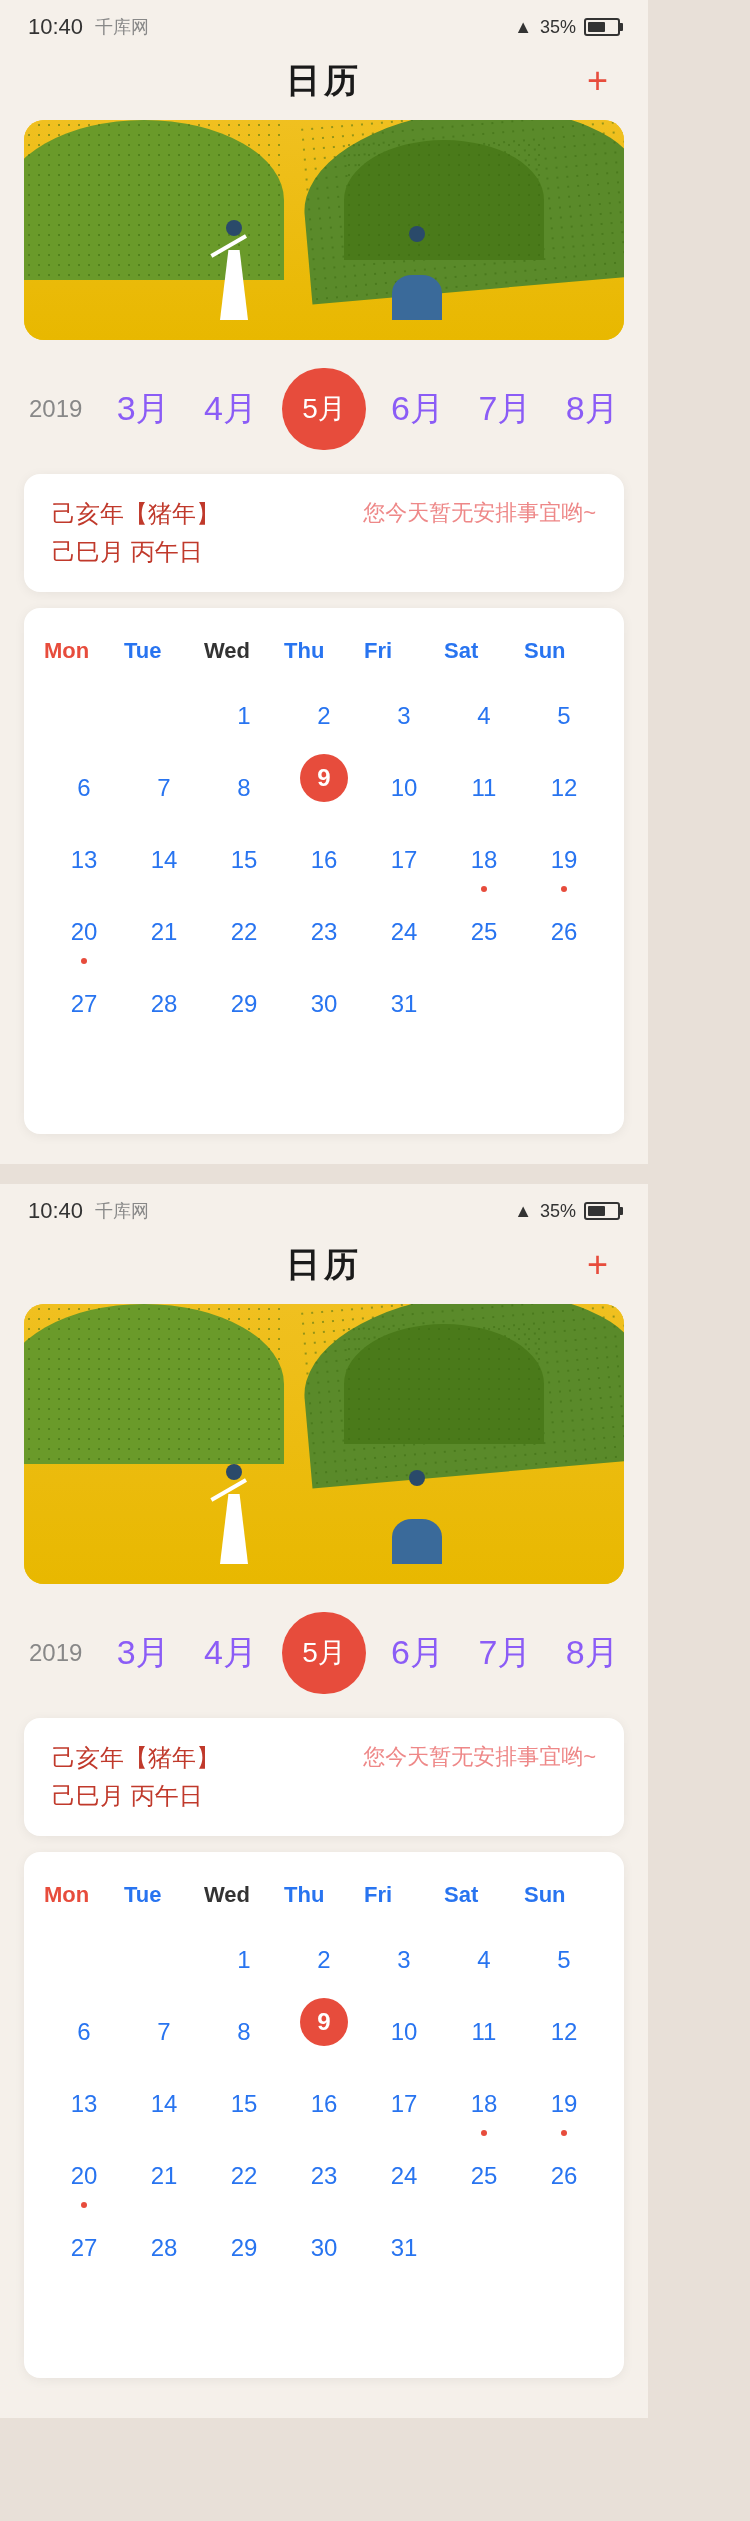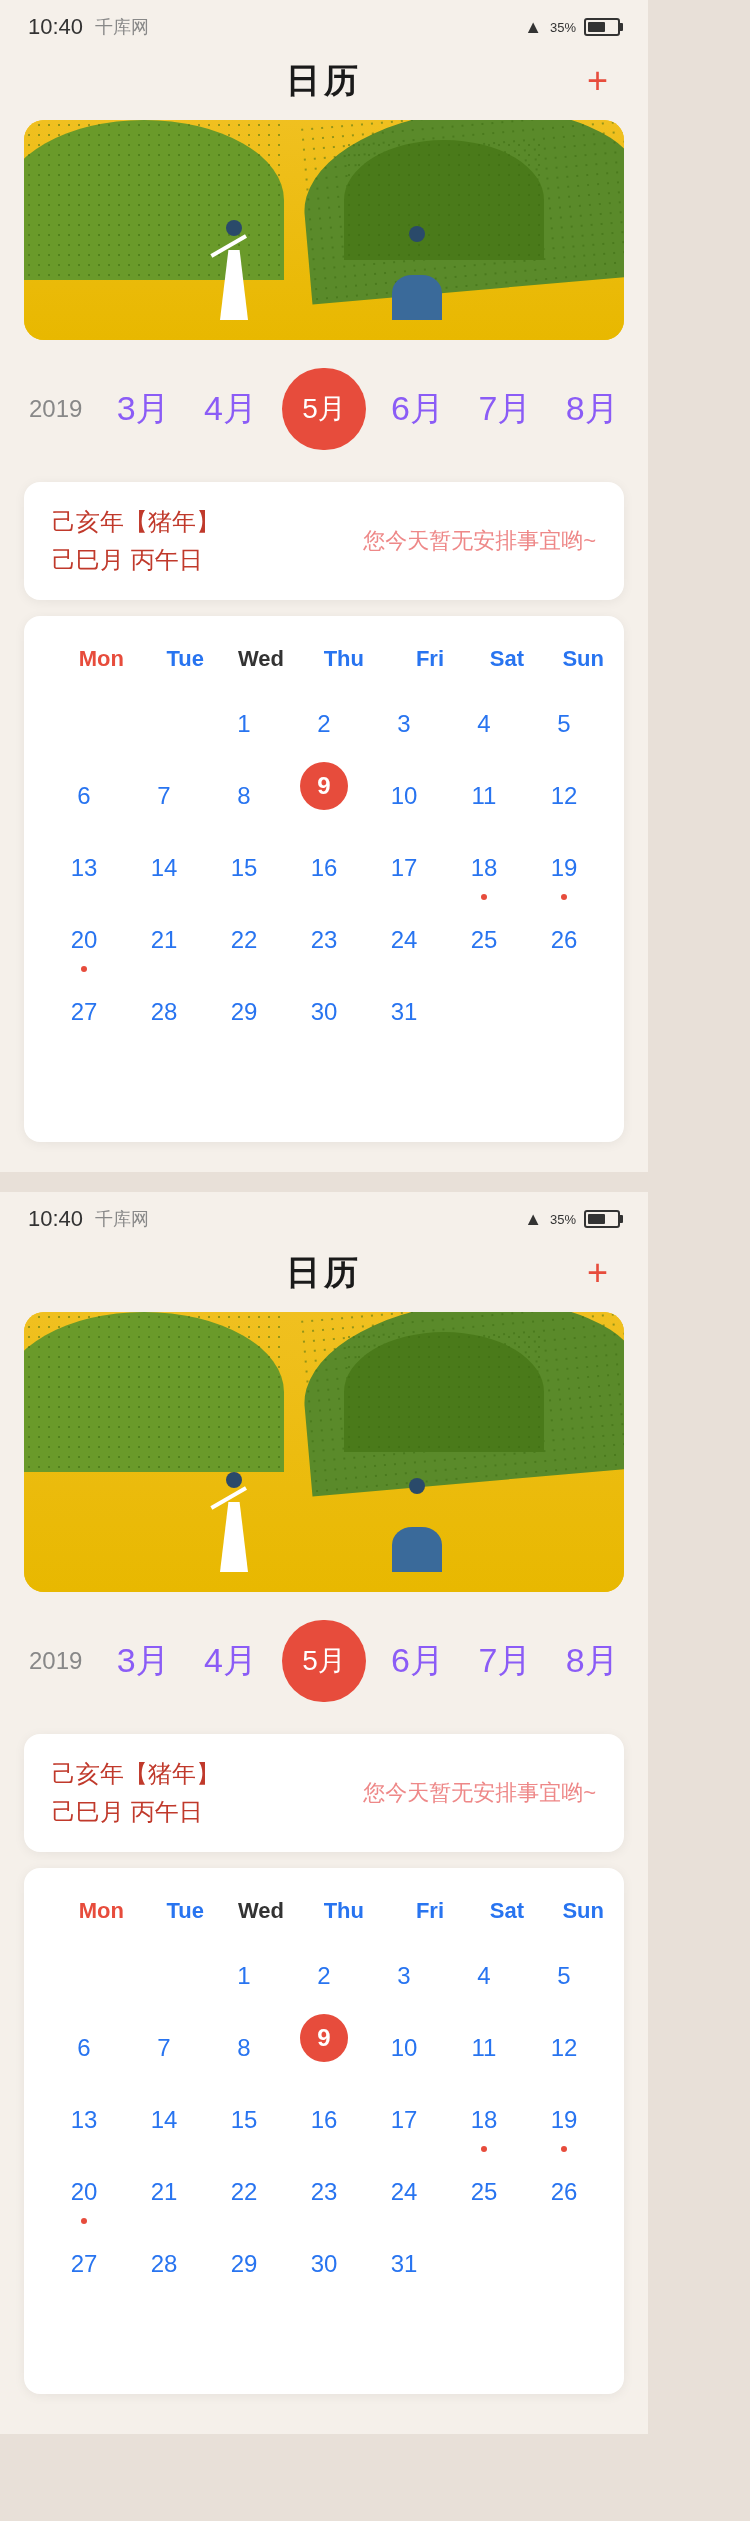--- a/index.html
+++ b/index.html
@@ -22,21 +22,21 @@
       display: flex;
       justify-content: space-between;
       align-items: center;
       padding: 14px 28px 8px;
       background: #f5f0ea;
     }
     .status-time { font-size: 22px; font-weight: 500; color: #333; }
     .status-brand { font-size: 18px; color: #888; }
     .status-right { display: flex; align-items: center; gap: 8px; }
     .wifi-icon { font-size: 18px; color: #333; }
-    .battery-text { font-size: 13px; color: #333; }
+    .battery-text { font-size: 18px; color: #333; }
     .battery-icon {
       width: 36px; height: 18px;
       border: 2px solid #333; border-radius: 3px;
       position: relative; display: inline-flex; align-items: center; padding: 2px;
     }
     .battery-icon::after {
       content: '';
       position: absolute; right: -5px; top: 50%; transform: translateY(-50%);
       width: 3px; height: 8px; background: #333; border-radius: 0 1px 1px 0;
     }
@@ -162,27 +162,27 @@
       color: #ffffff;
       border-radius: 50px;
       padding: 22px 20px;
       font-weight: 400;
       font-size: 28px;
       flex: 0 0 auto;
     }
 
     
     .info-card {
-      margin: 16px 24px 16px;
+      margin: 8px 24px 16px;
       background: white;
       border-radius: 16px;
       padding: 24px 28px;
       display: flex;
       justify-content: space-between;
-      align-items: center;
+      align-items: flex-start;
       box-shadow: 0 2px 12px rgba(0,0,0,0.06);
     }
     .lunar-info { }
     .lunar-line1 { font-size: 24px; color: #c0392b; font-weight: 500; }
     .lunar-line2 { font-size: 24px; color: #c0392b; margin-top: 6px; }
     .no-event { font-size: 22px; color: #e88; }
 
     
     .calendar-card {
       margin: 0 24px 30px;
@@ -190,21 +190,21 @@
       border-radius: 16px;
       padding: 24px 20px 24px;
       box-shadow: 0 2px 12px rgba(0,0,0,0.06);
     }
     .cal-header {
       display: grid;
       grid-template-columns: repeat(7, 1fr);
       margin-bottom: 12px;
     }
     .cal-day-label {
-      text-align: right;
+      text-align: left;
       font-size: 22px;
       font-weight: 600;
       padding: 6px 0;
     }
     .cal-day-label.red { color: #e74c3c; }
     .cal-day-label.blue { color: #2874f0; }
     .cal-day-label.dark { color: #333; }
 
     .cal-grid {
       display: grid;

